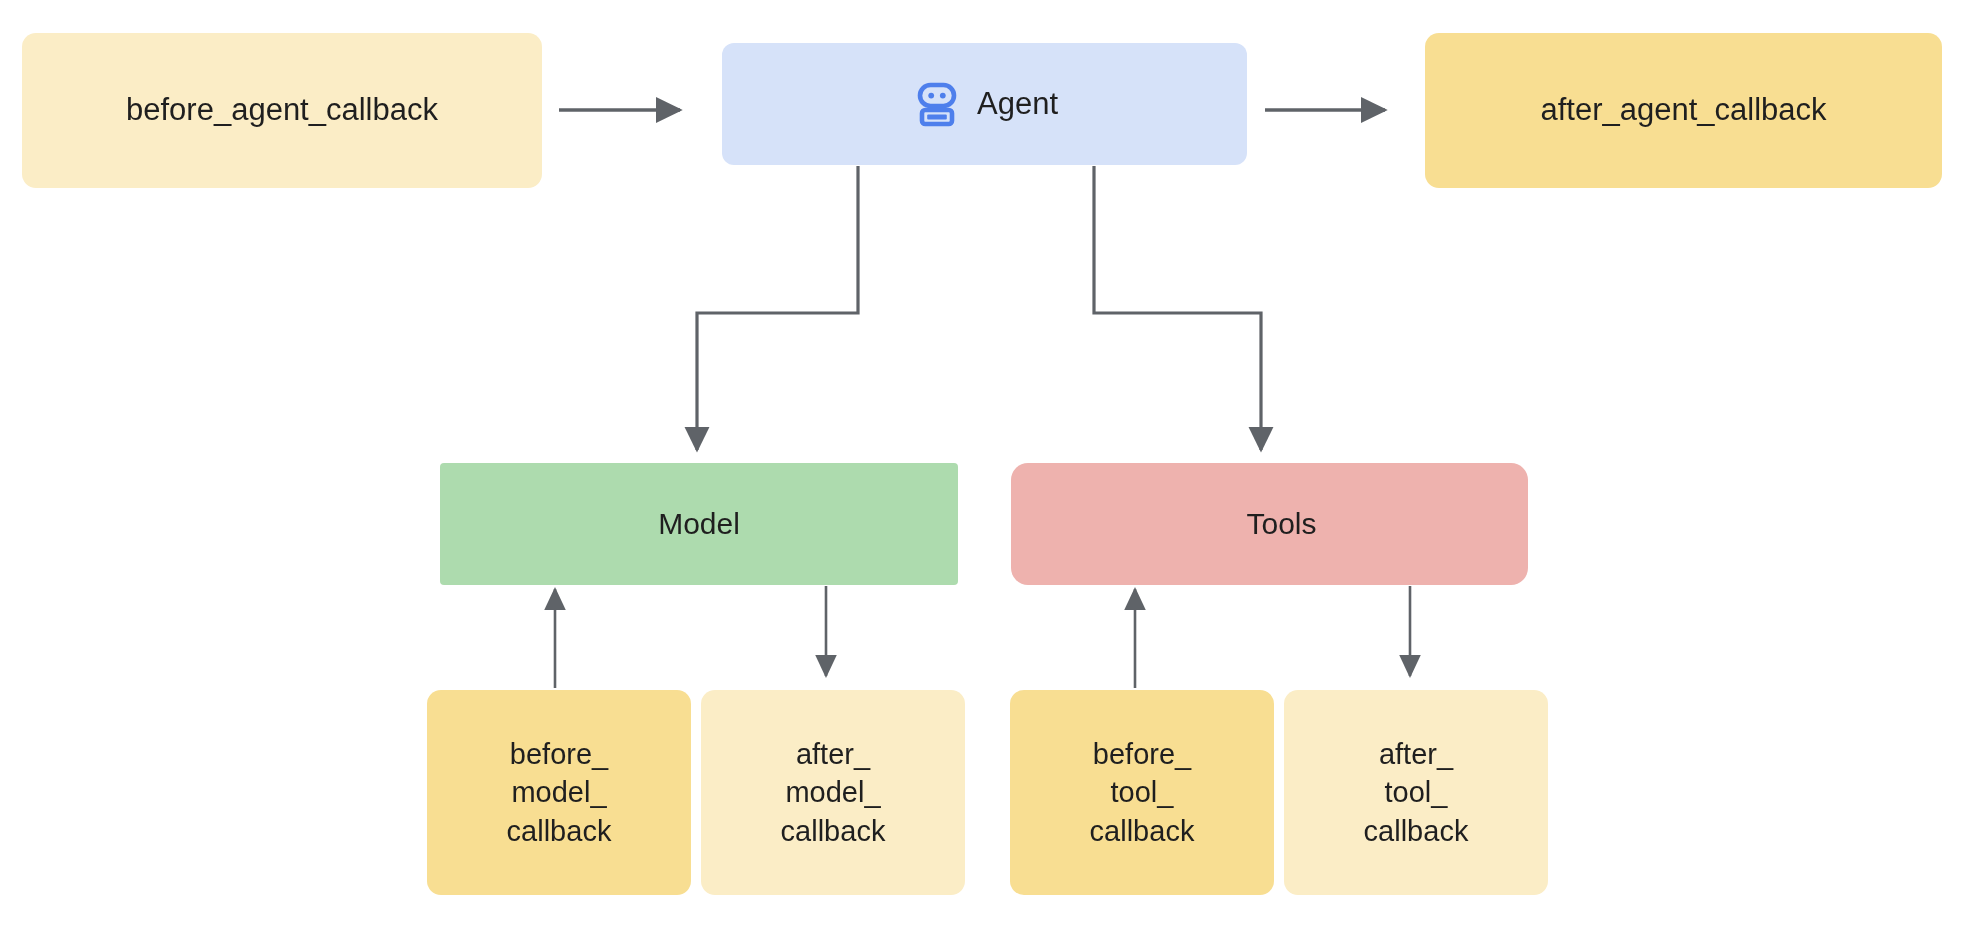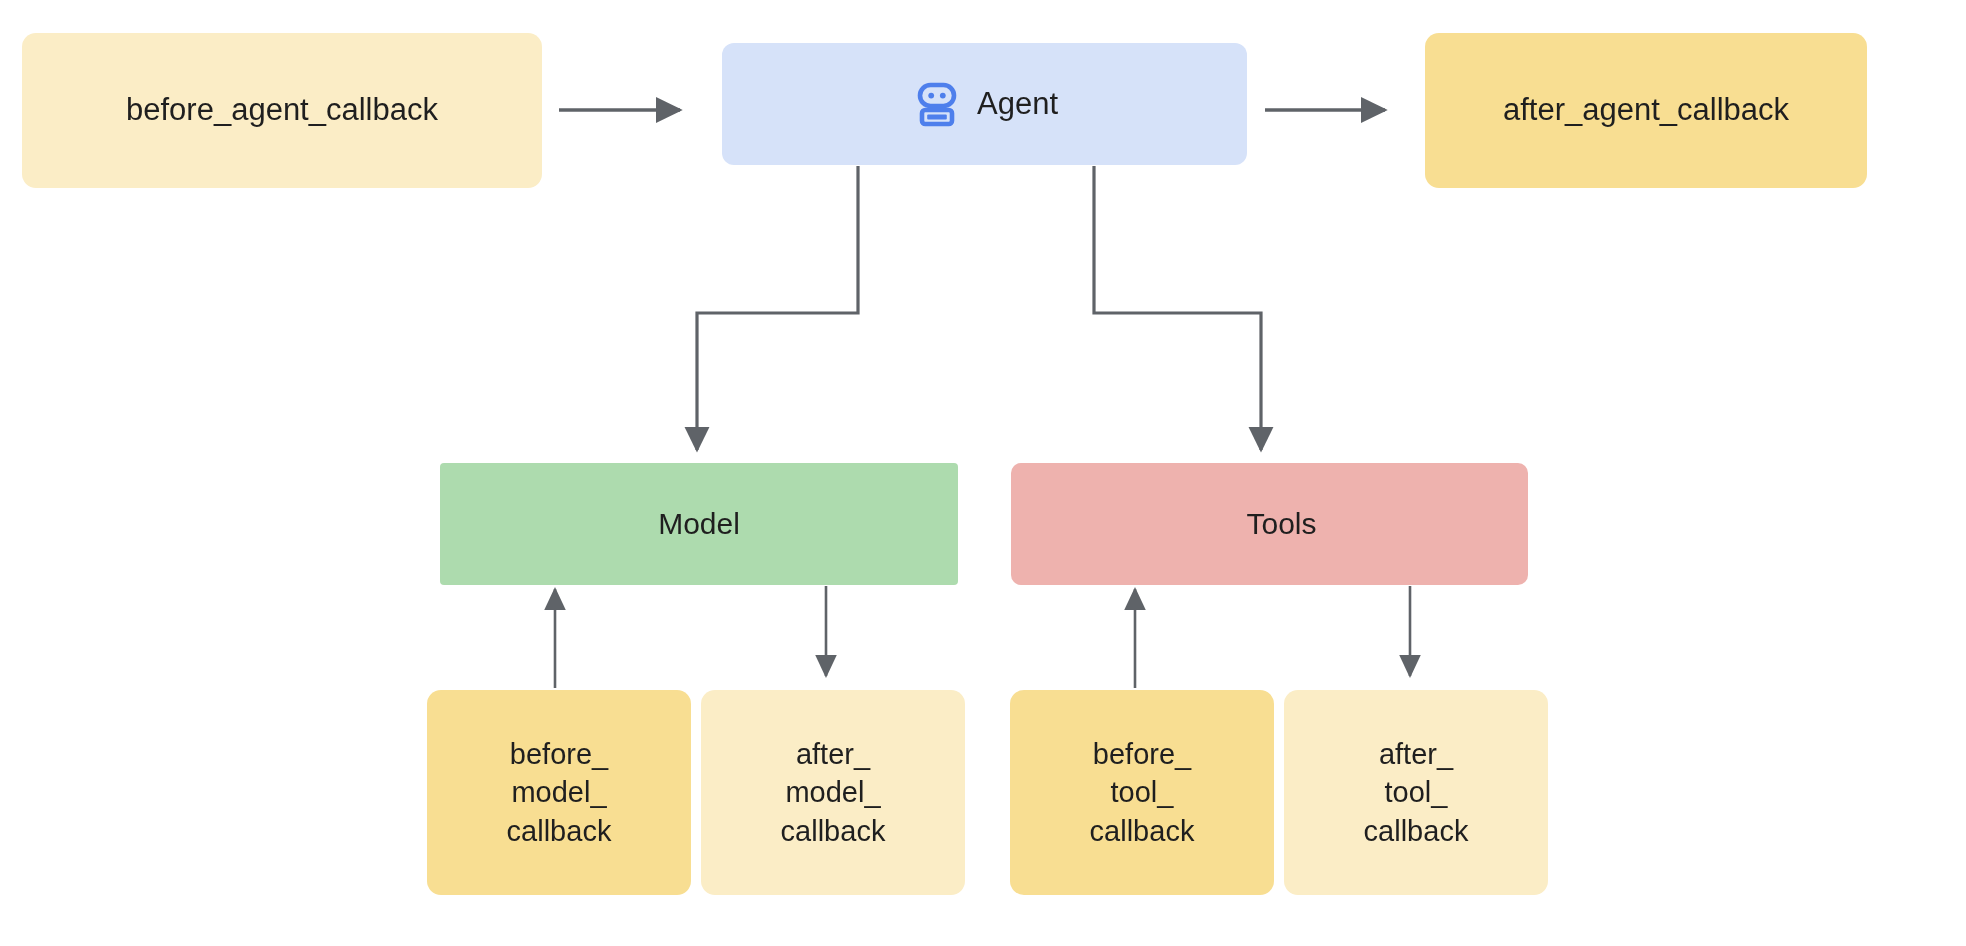--- a/index.html
+++ b/index.html
@@ -51,36 +51,36 @@
   }
   .n-agent {
     left: 722px; top: 43px;
     width: 525px; height: 122px;
     border-radius: 12px;
     font-size: 31px;
     gap: 14px;
   }
   .n-after-agent {
     left: 1425px; top: 33px;
-    width: 442px; height: 155px;
+    width: 517px; height: 155px;
     border-radius: 14px;
     font-size: 31px;
   }
 
   
   .n-model {
     left: 440px; top: 463px;
     width: 518px; height: 122px;
     border-radius: 4px;
     font-size: 30px;
   }
   .n-tools {
     left: 1011px; top: 463px;
     width: 517px; height: 122px;
-    border-radius: 10px;
+    border-radius: 17px;
     font-size: 30px;
     padding-left: 24px;
   }
 
   
   .n-bm {
     left: 427px;  top: 690px; width: 264px; height: 205px;
     border-radius: 14px; font-size: 29px;
   }
   .n-am {

